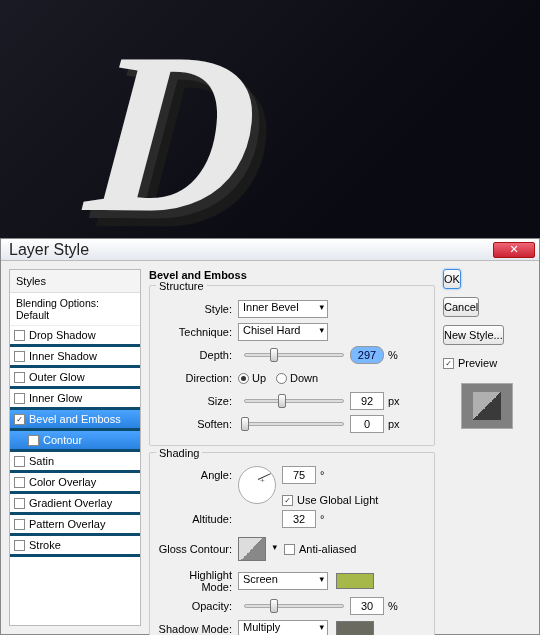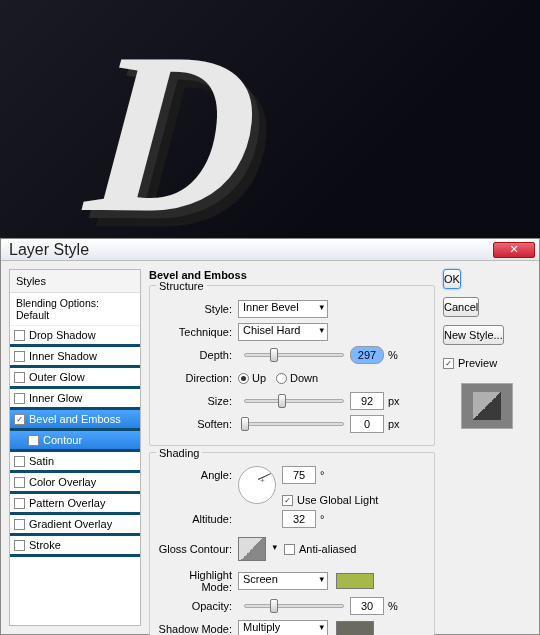--- a/index.html
+++ b/index.html
@@ -95,25 +95,25 @@
           <div class="optrow">
             <span class="chk"></span>
             <span>Satin</span>
           </div>
           <div class="optrow">
             <span class="chk"></span>
             <span>Color Overlay</span>
           </div>
           <div class="optrow">
             <span class="chk"></span>
+            <span>Gradient Overlay</span>
+          </div>
+          <div class="optrow">
+            <span class="chk"></span>
             <span>Pattern Overlay</span>
-          </div>
-          <div class="optrow">
-            <span class="chk"></span>
-            <span>Gradient Overlay</span>
           </div>
           <div class="optrow">
             <span class="chk"></span>
             <span>Stroke</span>
           </div>
         </div>
     </div>
 
     <div class="midcol">
       <div class="midtitle">Bevel and Emboss</div>

